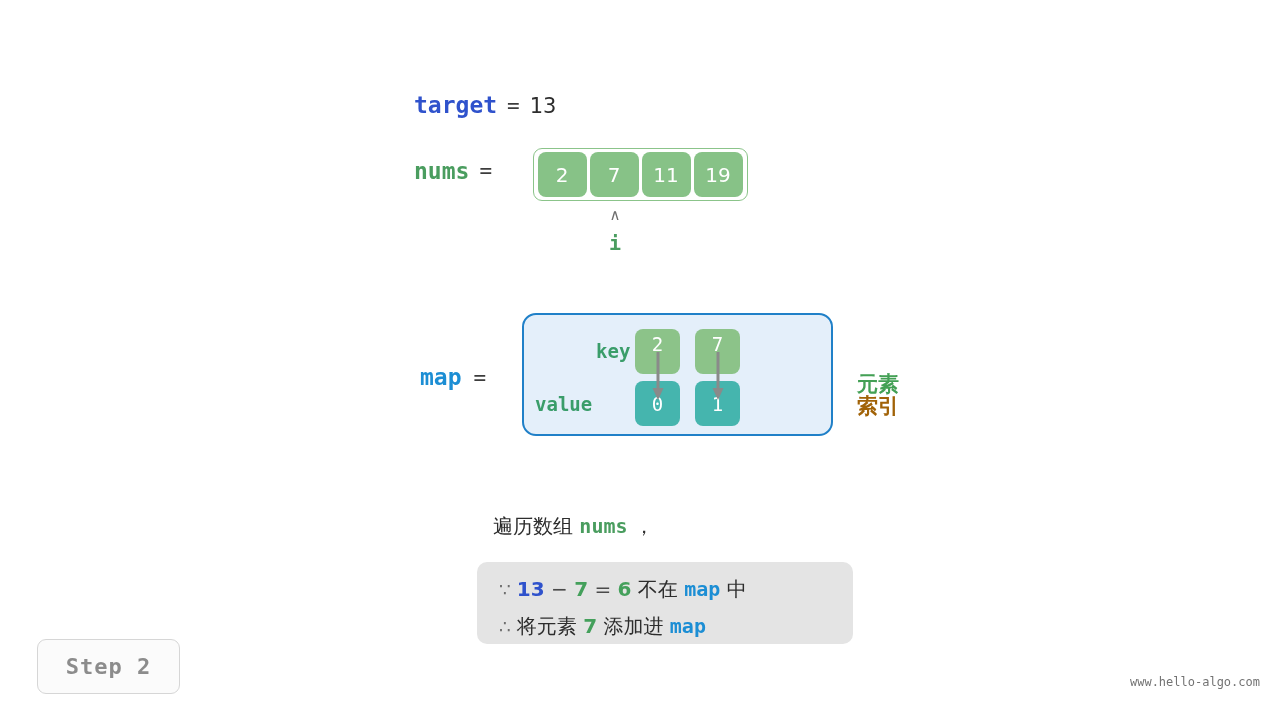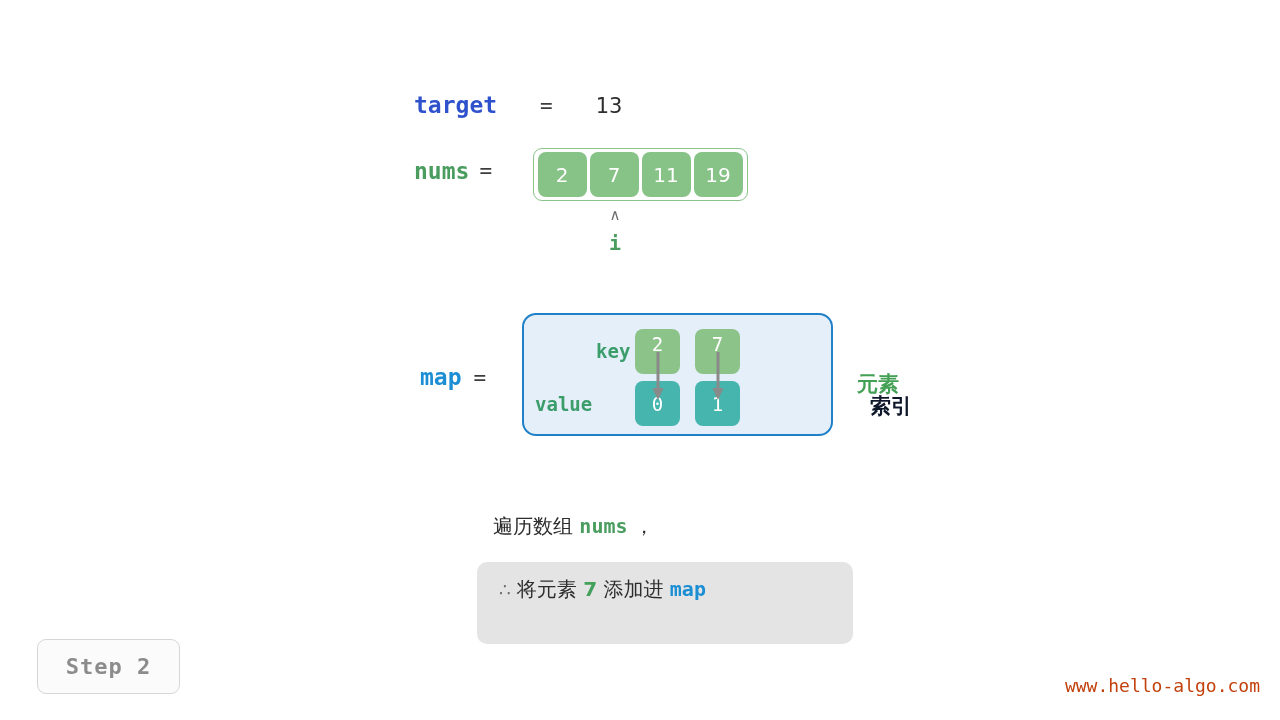--- a/index.html
+++ b/index.html
@@ -17,21 +17,20 @@
   }
 
   
   #target-row {
     position: absolute;
     left: 414px;
     top: 92px;
     display: flex;
     align-items: baseline;
     white-space: pre;
-    gap: 33px;
   }
   #target-row .var {
     font-family: "DejaVu Sans Mono", monospace;
     font-weight: bold;
     font-size: 23px;
     color: #2f52cc;
   }
   #target-row .eq {
     font-family: "DejaVu Sans Mono", monospace;
     font-size: 21px;
@@ -190,21 +189,21 @@
   #arrow0 { left: 651px; }
   #arrow1 { left: 711px; }
 
   .map-side {
     position: absolute;
     font-family: "DejaVu Sans", sans-serif;
     font-weight: bold;
     font-size: 21px;
   }
   #side-elem  { left: 857px; top: 341px; color: #43a055; margin-top: 29px; }
-  #side-index { left: 857px; top: 392px; color: #0f172a; margin-left: 13px; }
+  #side-index { left: 857px; top: 392px; color: #a16207; }
 
   
   #caption {
     position: absolute;
     left: 493px;
     top: 513px;
     font-family: "DejaVu Sans", sans-serif;
     font-size: 20px;
     color: #2d2d2d;
     white-space: pre;
@@ -260,22 +259,22 @@
     color: #8c8c8c;
     letter-spacing: 1px;
   }
 
   
   #watermark {
     position: absolute;
     right: 20px;
     top: 675px;
     font-family: "DejaVu Sans Mono", monospace;
-    font-size: 18px;
-    color: #c2410c;
+    font-size: 12px;
+    color: #737373;
   }
 </style>
 </head>
 <body>
 
 <div id="target-row">
   <span class="var">target</span>
   <span class="eq">=</span>
   <span class="num">13</span>
 </div>
@@ -318,18 +317,19 @@
   <line x1="7" y1="0" x2="7" y2="40" stroke="#8a8a8a" stroke-width="3"></line>
   <polygon points="7,48 1.5,36 12.5,36" fill="#8a8a8a"></polygon>
 </svg>
 
 <div class="map-side" id="side-elem">元素</div>
 <div class="map-side" id="side-index">索引</div>
 
 <div id="caption"><span>遍历数组 </span><span class="code">nums</span><span> ，</span></div>
 
 <div id="info-box">
+  <div class="info-line"><span class="sym">∵</span> <span class="blue">13</span> <span class="dim">−</span> <span class="green">7</span> <span class="dim">=</span> <span class="green">6</span><span> 不在 </span><span class="map">map</span><span> 中</span></div>
   <div class="info-line"><span class="sym">∴</span><span> 将元素 </span><span class="green">7</span><span> 添加进 </span><span class="map">map</span></div>
 </div>
 
 <div id="step-badge">Step 2</div>
 
 <div id="watermark">www.hello-algo.com</div>
 
 </body></html>

